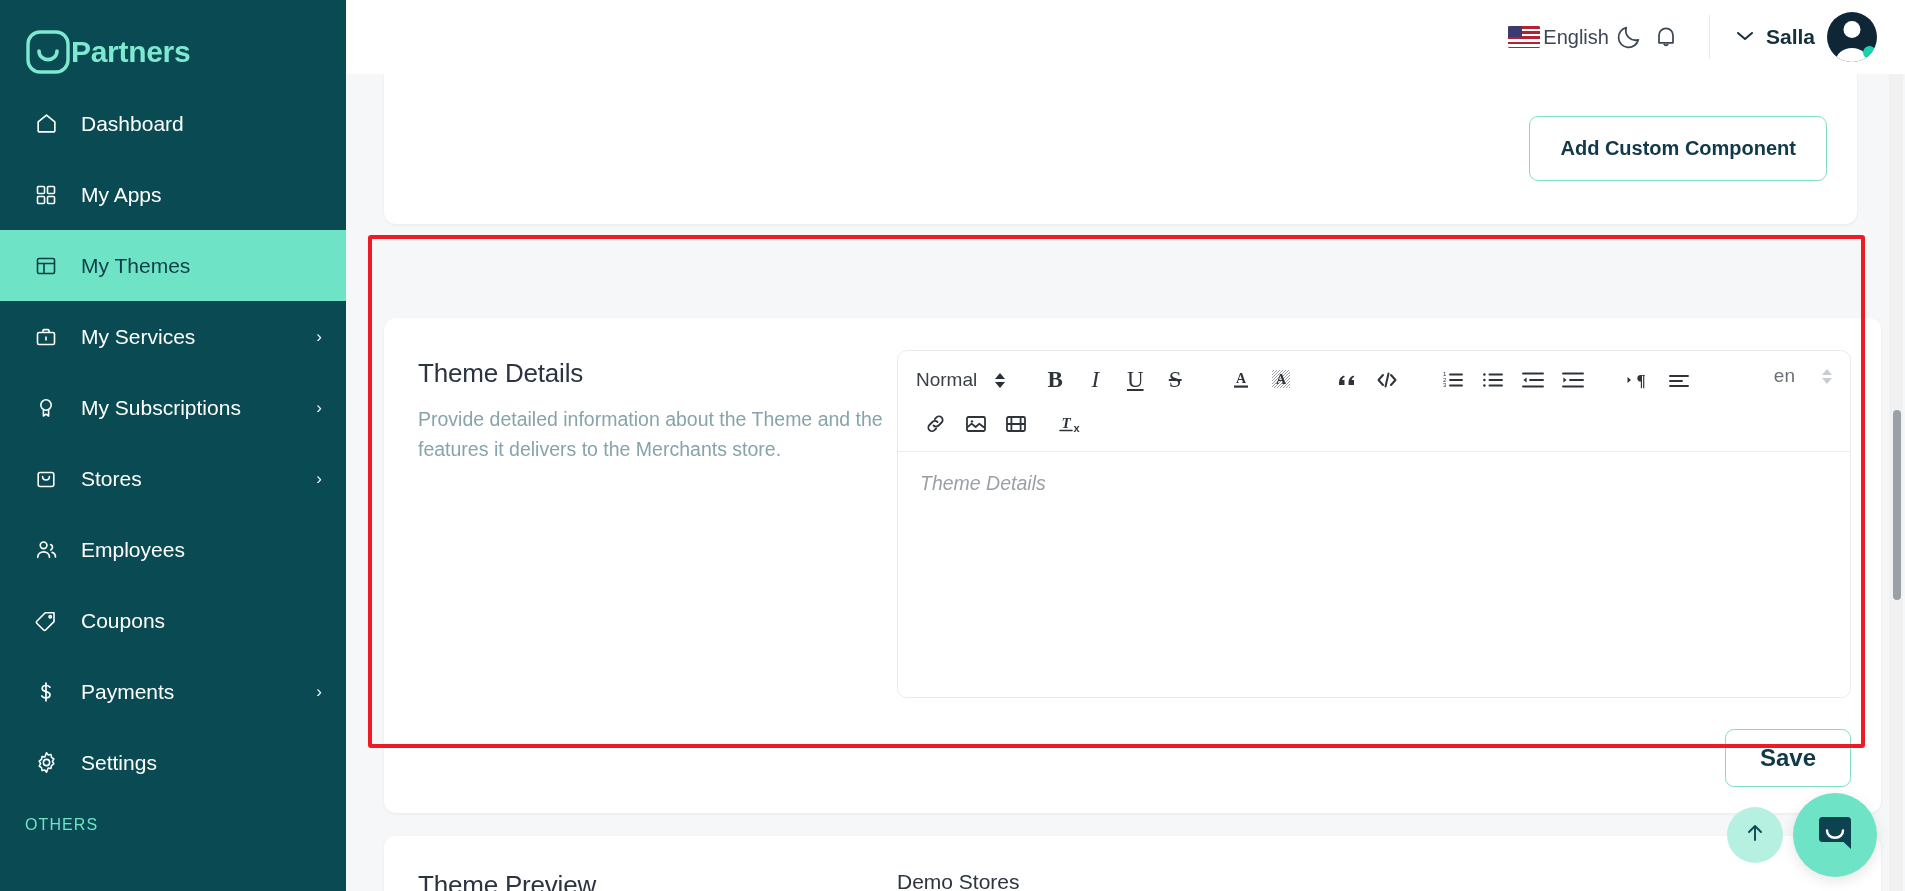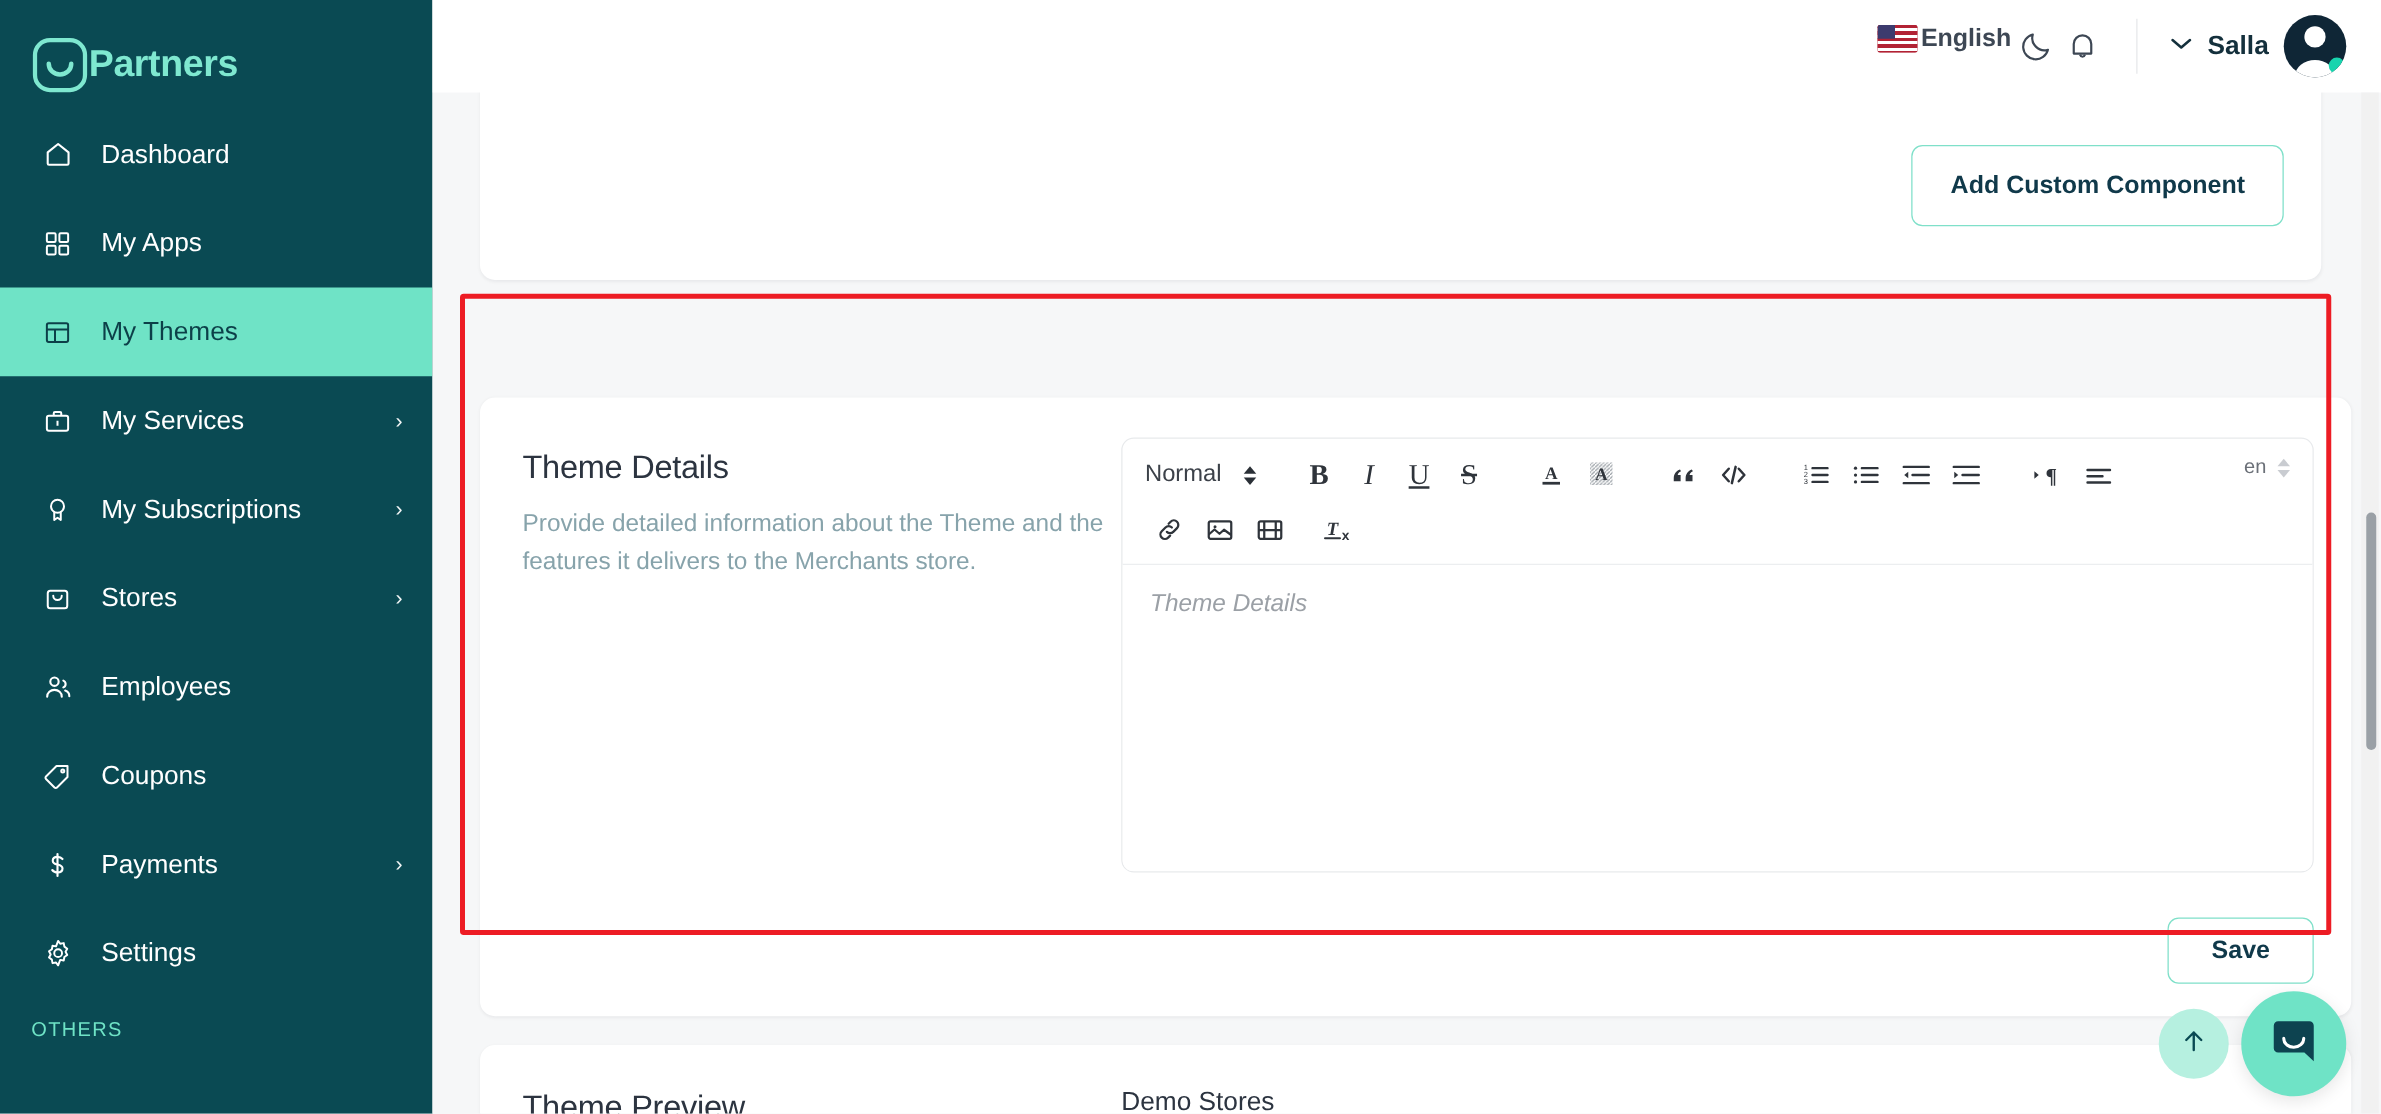--- a/index.html
+++ b/index.html
@@ -48,21 +48,21 @@
   .main {
     flex: 1 1 auto; height: 891px; position: relative;
     background: #f6f7f8; overflow: hidden;
   }
   .topbar {
     height: 74px; background: #ffffff;
     display: flex; align-items: center; justify-content: flex-end;
     padding-right: 28px; gap: 0;
     position: relative; z-index: 5;
   }
-  .tb-group { display: flex; gap: 3px; font-weight: bold; }
+  .tb-group { display: flex; align-items: center; gap: 3px; }
   .flag {
     width: 32px; height: 22px; border-radius: 2px; overflow: hidden;
     position: relative; flex: 0 0 32px;
     background: #b22234;
   }
   .flag .stripes { position: absolute; inset: 0;
     background: repeating-linear-gradient(to bottom, #b22234 0 2.6px, #ffffff 2.6px 5.2px); }
   .flag .canton { position: absolute; left: 0; top: 0; width: 14px; height: 11px; background: #3c3b6e; }
   .lang-label { font-size: 20px; color: #3d4754; }
   .icon-btn {
@@ -146,35 +146,35 @@
     color: #2f343b; cursor: pointer; font-size: 21px;
   }
   .tbtn.b { font-weight: 700; font-family: "Liberation Serif", serif; font-size: 23px; }
   .tbtn.i { font-style: italic; font-family: "Liberation Serif", serif; font-size: 23px; }
   .tbtn.u { text-decoration: underline; font-family: "Liberation Serif", serif; font-size: 23px; }
   .tbtn.s { text-decoration: line-through; font-family: "Liberation Serif", serif; font-size: 23px; }
   .gap { width: 26px; }
   .gap-sm { width: 14px; }
   .lang-stepper {
     position: absolute; right: 18px; top: 14px;
-    display: flex; align-items: center; gap: 9px;
-    color: #6b7078; font-size: 16px;
+    display: flex; align-items: center; gap: 27px;
+    color: #6b7078; font-size: 19px;
   }
   .stepper.light i.up { border-bottom-color: #c9ccd1; }
   .stepper.light i.dn { border-top-color: #c9ccd1; }
 
   .ql-editor {
     height: 245px; padding: 20px 22px; background: #fff;
   }
   .ql-ph { color: #9ba0a6; font-style: italic; font-size: 19.5px; }
 
   .btn-save {
     position: absolute; right: 30px; bottom: 26px;
     border: 1.5px solid #7fe0c9; border-radius: 9px; background: #fff;
-    color: #10394a; font-size: 20px; font-weight: 700;
+    color: #10394a; font-size: 24px; font-weight: 700;
     padding: 14px 34px; cursor: pointer;
     font-family: "Liberation Sans", sans-serif;
   }
 
   .card-preview {
     position: absolute; left: 38px; right: 24px; top: 762px; height: 200px;
     padding: 34px 30px 0 34px; display: flex;
   }
   .prev-left { width: 465px; flex: 0 0 465px; }
   .prev-right { flex: 1 1 auto; padding-left: 14px; }

